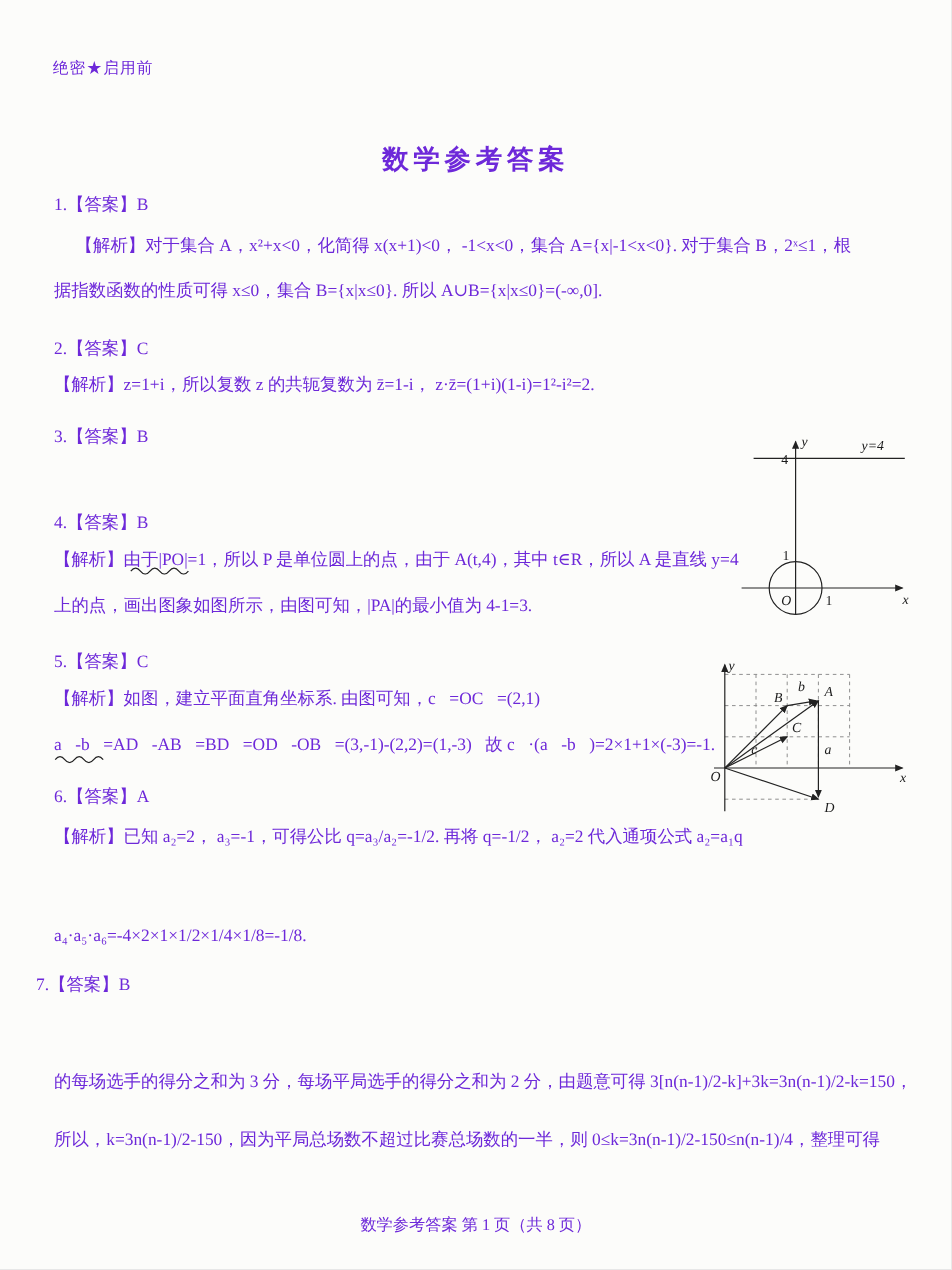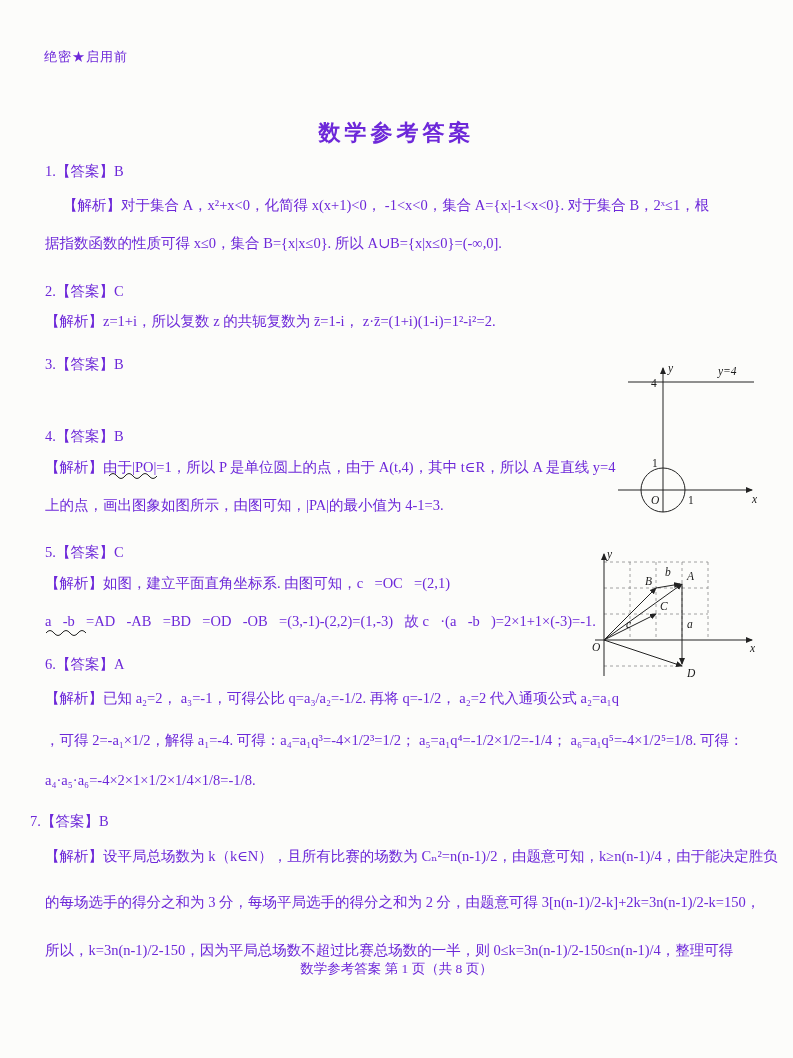--- a/index.html
+++ b/index.html
@@ -49,26 +49,24 @@
   <div class="abs q q-label" style="left:45px; top:428px;">4.【答案】B</div>
   <div class="abs q" style="left:45px; top:459px;">【解析】由于|PO|=1，所以 P 是单位圆上的点，由于 A(t,4)，其中 t∈R，所以 A 是直线 y=4</div>
   <div class="abs q" style="left:45px; top:497px;">上的点，画出图象如图所示，由图可知，|PA|的最小值为 4-1=3.</div>
 
   <div class="abs q q-label" style="left:45px; top:544px;font-family:Liberation Serif, serif;">5.【答案】C</div>
   <div class="abs q" style="left:45px; top:575px;text-align:center;">【解析】如图，建立平面直角坐标系. 由图可知，c⃗=OC⃗=(2,1)，</div>
   <div class="abs q" style="left:45px; top:613px;">a⃗-b⃗=AD⃗-AB⃗=BD⃗=OD⃗-OB⃗=(3,-1)-(2,2)=(1,-3)，故 c⃗·(a⃗-b⃗)=2×1+1×(-3)=-1.</div>
 
   <div class="abs q q-label" style="left:45px; top:656px;">6.【答案】A</div>
   <div class="abs q" style="left:45px; top:690px;">【解析】已知 a₂=2， a₃=-1，可得公比 q=a₃/a₂=-1/2. 再将 q=-1/2， a₂=2 代入通项公式 a₂=a₁q</div>
-  <div class="abs q" style="left:45px; top:732px;">，可得 2=-a₁×1/2，解得 a₁=-4. 可得：a₄=a₁q³=-4×1/2³=1/2； a₅=a₁q⁴=-1/2×1/2=-1/4； a₆=a₁q⁵=-4×1/2⁵=1/8. 可得：</div>
   <div class="abs q" style="left:45px; top:772px;">a₄·a₅·a₆=-4×2×1×1/2×1/4×1/8=-1/8.</div>
 
   <div class="abs q q-label" style="left:30px; top:813px;">7.【答案】B</div>
-  <div class="abs q" style="left:45px; top:848px;">【解析】设平局总场数为 k（k∈N），且所有比赛的场数为 Cₙ²=n(n-1)/2，由题意可知，k≥n(n-1)/4，由于能决定胜负</div>
-  <div class="abs q" style="left:45px; top:894px;">的每场选手的得分之和为 3 分，每场平局选手的得分之和为 2 分，由题意可得 3[n(n-1)/2-k]+2k=3n(n-1)/2-k=150，</div>
+  <div class="abs q" style="left:45px; top:894px;">的每场选手的得分之和为 3 分，每场平局选手的得分之和为 2 分，由题意可得 3[n(n-1)/2-k]+3k=3n(n-1)/2-k=150，</div>
   <div class="abs q" style="left:45px; top:942px;">所以，k=3n(n-1)/2-150，因为平局总场数不超过比赛总场数的一半，则 0≤k=3n(n-1)/2-150≤n(n-1)/4，整理可得</div>
 
   <figure style="left:608px; top:360px;">
     <svg width="152" height="162" viewBox="0 0 152 162">
       <defs>
         <marker id="ah1" markerWidth="8" markerHeight="8" refX="6" refY="3" orient="auto">
           <path d="M0,0 L7,3 L0,6 Z" fill="#222"></path>
         </marker>
       </defs>
 
@@ -133,15 +131,15 @@
     <svg width="56" height="7" viewBox="0 0 56 7">
         <path class="stroke" d="M1,4 q4,-5 8,0 q4,5 8,0 q4,-5 8,0 q4,5 8,0 q4,-5 8,0 q4,5 8,0" stroke="#333" fill="none"></path>
       </svg>
   </div>
   <div class="wavy" style="left:45px; top:629px;">
     <svg width="48" height="7" viewBox="0 0 48 7">
         <path class="stroke" d="M1,4 q4,-5 8,0 q4,5 8,0 q4,-5 8,0 q4,5 8,0 q4,-5 8,0" stroke="#333" fill="none"></path>
       </svg>
   </div>
 
-  <div class="abs footer" style="top:960px;">数学参考答案 第 1 页（共 8 页）</div>
+  <div class="abs footer" style="top:1012px;">数学参考答案 第 1 页（共 8 页）</div>
 
 </div>
 
 </body></html>

